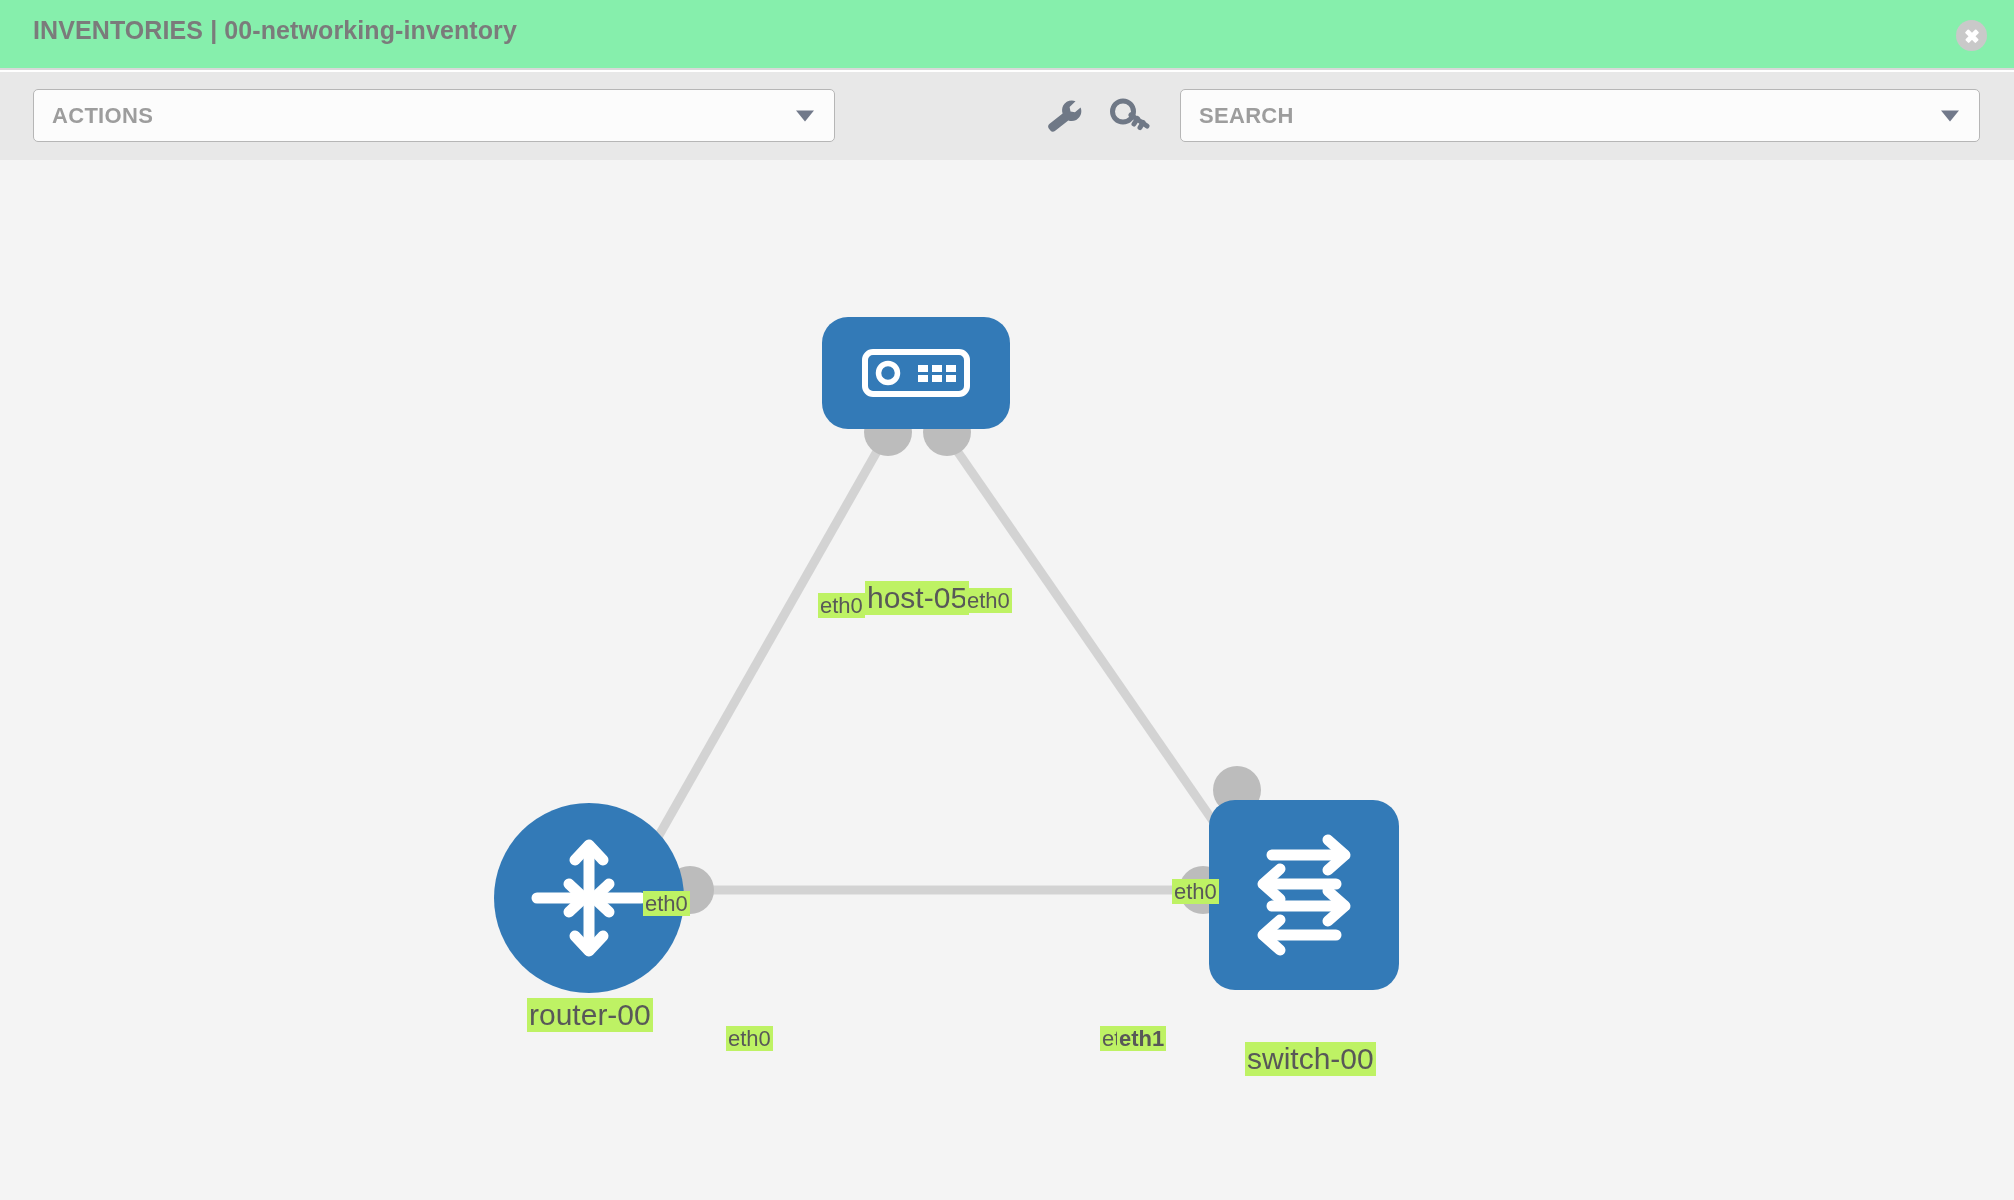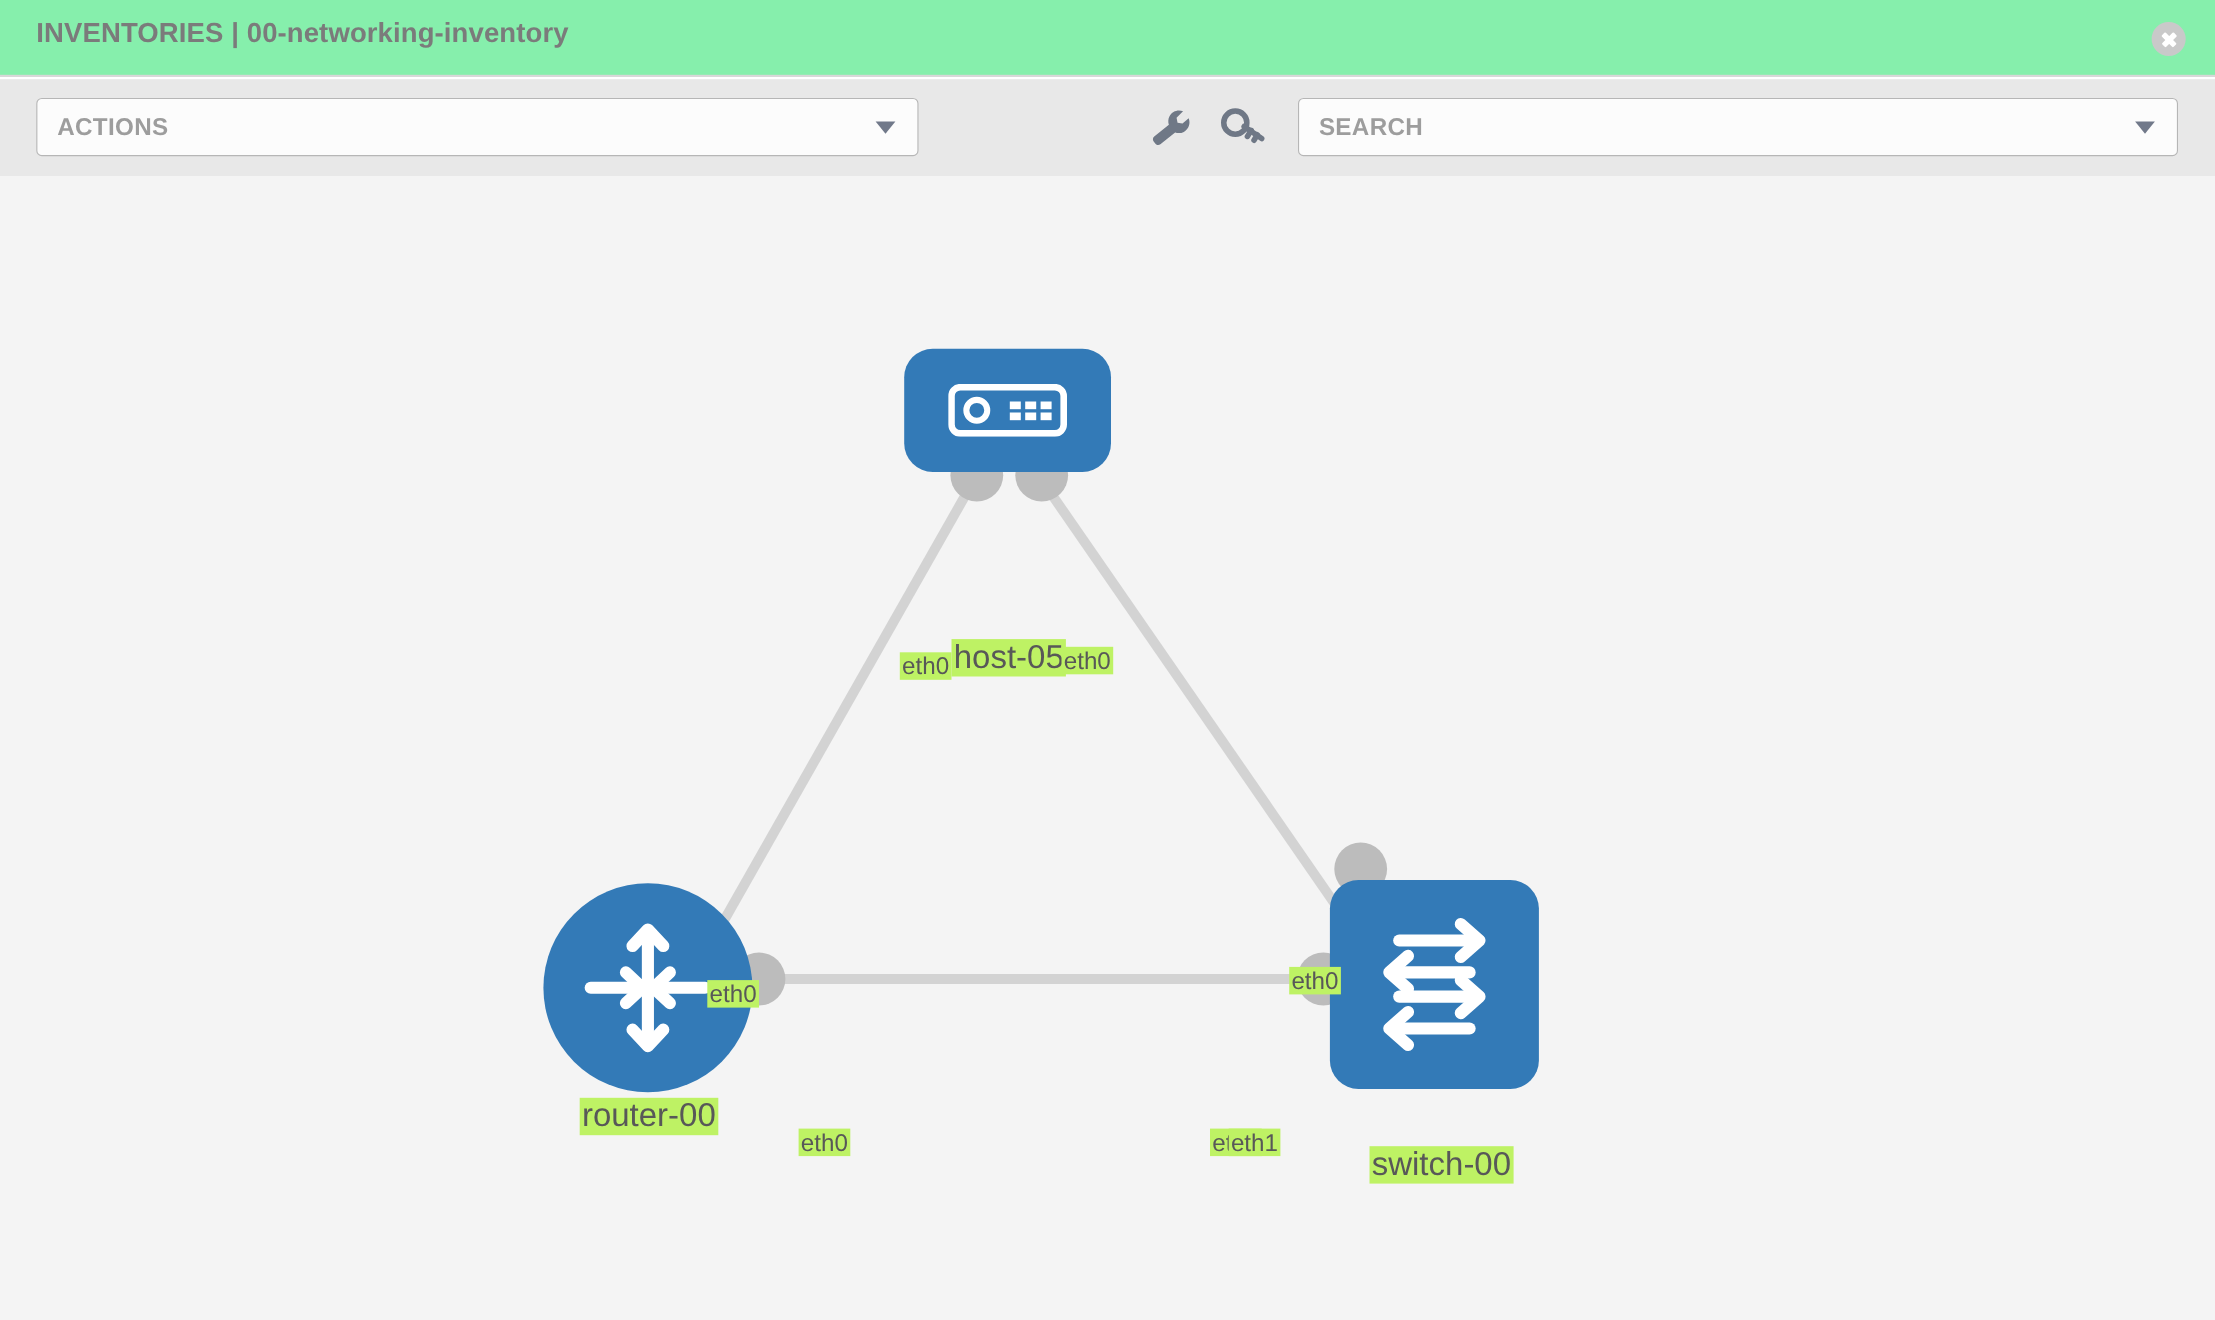--- a/index.html
+++ b/index.html
@@ -361,18 +361,18 @@
     <div class="lbl lbl-iface" style="left:643px; top:731px;">eth0</div>
 
     <div class="lbl lbl-iface" style="left:726px; top:866px;">eth0</div>
 
     <div class="lbl lbl-node" style="left:1245px; top:838px;margin-top:44px;">switch-00</div>
 
     <div class="lbl lbl-iface" style="left:1172px; top:719px;">eth0</div>
 
     <div class="lbl lbl-iface" style="left:1100px; top:866px;">eth0</div>
 
-    <div class="lbl lbl-iface" style="left:1117px; top:866px;">eth1</div>
+    <div class="lbl lbl-iface" style="left:1117px; top:866px;font-weight:bold;">eth1</div>
 
   </div>
 
 
 </div>
 
 </body></html>

